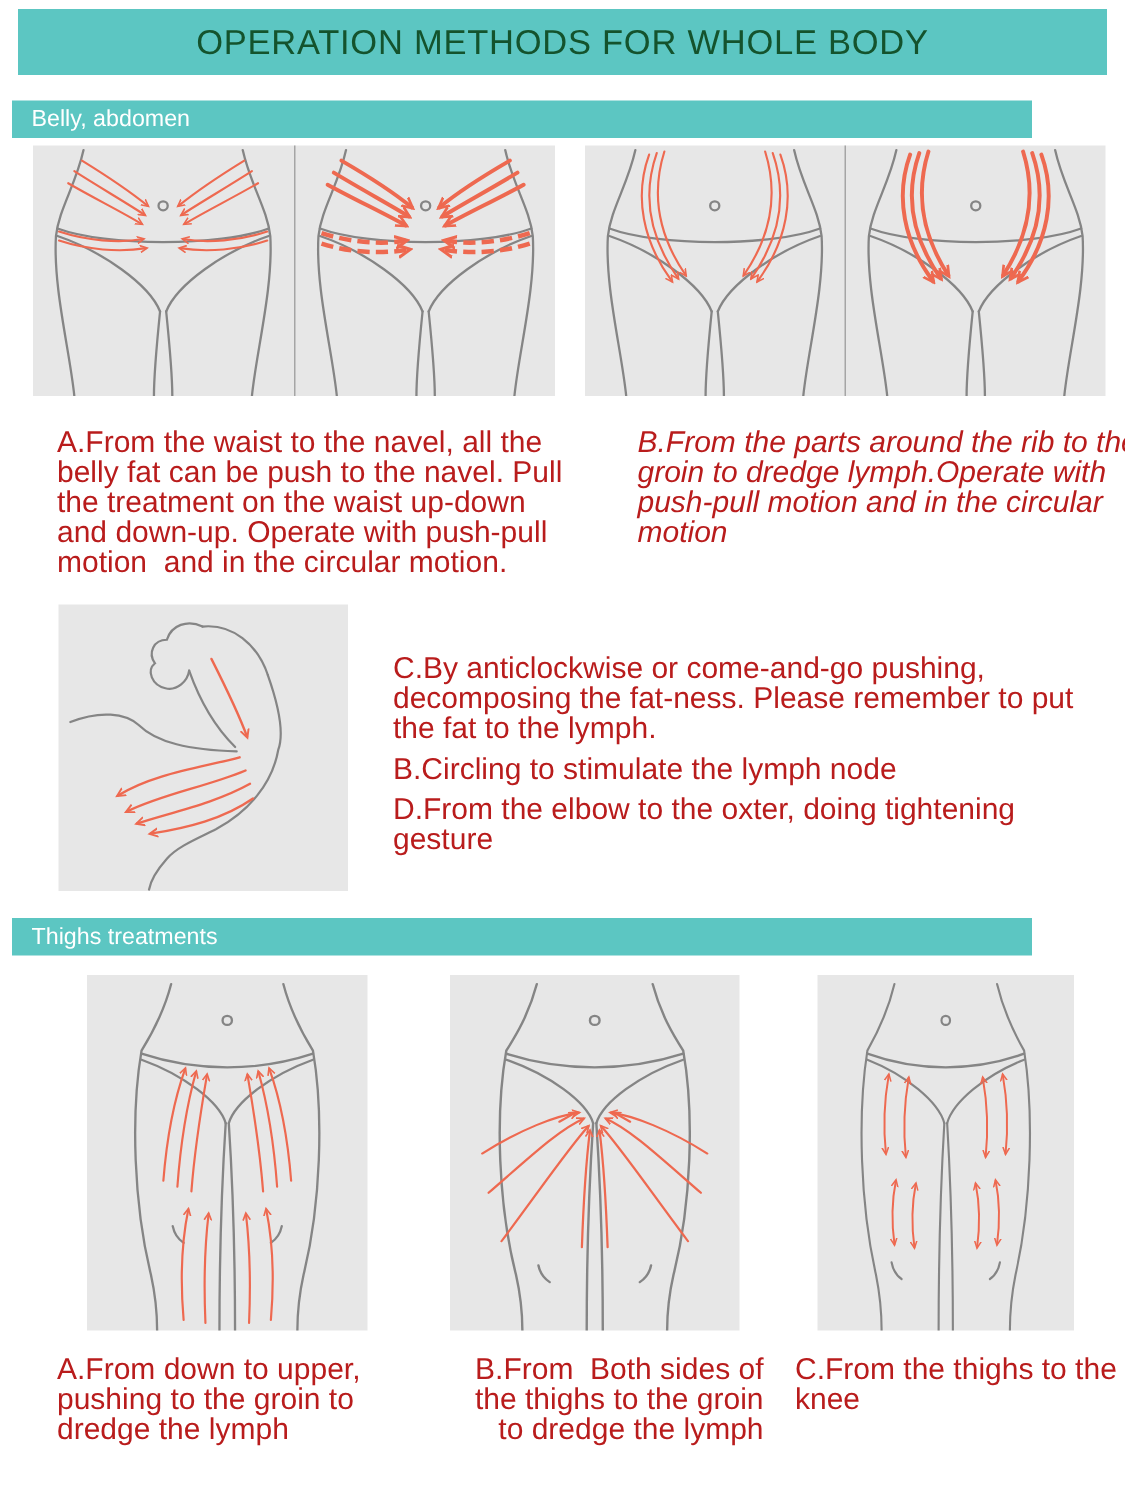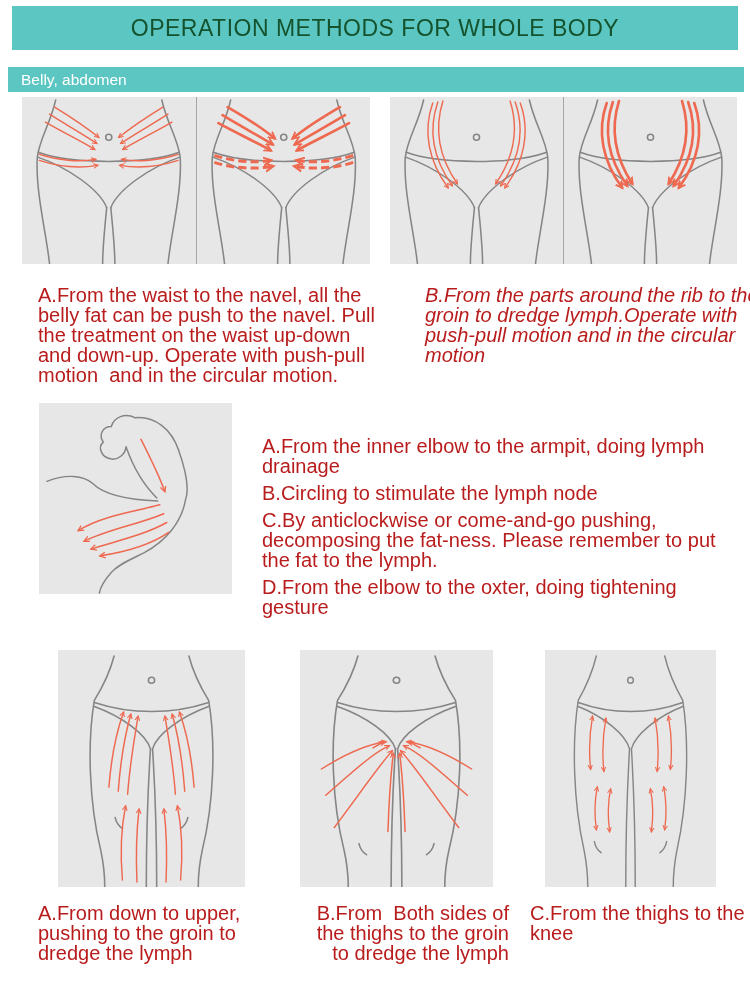--- a/index.html
+++ b/index.html
@@ -7,21 +7,21 @@
   #page {
     position:relative; width:750px; height:1000px; background:#ffffff;
     font-family:"Liberation Sans", sans-serif; overflow:hidden;
   }
   .banner {
     position:absolute; left:12px; top:6px; width:726px; height:44px;
     background:#5cc6c2; color:#14532d; display:flex; align-items:center;
     justify-content:center; font-size:23px; letter-spacing:0.5px;
   }
   .bar {
-    position:absolute; left:8px; width:736px; height:25px; background:#5cc6c2;
+    position:absolute; left:8px; width:680px; height:25px; background:#5cc6c2;
     color:#ffffff; font-size:15.5px; display:flex; align-items:center;
     padding-left:13px;
   }
   .bar-belly  { top:67px; }
   .bar-arms   { top:363px; }
   .bar-thighs { top:612px; }
   .panel { position:absolute; background:#e7e7e7; }
   .belly-group { top:97px; height:167px; display:flex; }
   #belly-left  { left:22px;  width:348px; }
   #belly-right { left:390px; width:347px; }
@@ -201,26 +201,26 @@
         <path d="M103,37 C112,55 121,73 127,90"></path>
         <path d="M122,104 C96,111 64,115 40,130"></path>
         <path d="M126,113 C100,124 70,129 46,141"></path>
         <path d="M129,122 C106,135 78,141 53,149"></path>
         <path d="M131,132 C111,146 87,152 62,156"></path>
       </g>
     </svg>
   </div>
 
   <div class="arm-texts">
-    <p>A.From the inner elbow to the armpit, doing lymph drainage</p>
+    <p>C.By anticlockwise or come-and-go pushing, decomposing the fat-ness. Please remember to put the fat to the lymph.</p>
     <p>B.Circling to stimulate the lymph node</p>
-    <p>C.By anticlockwise or come-and-go pushing, decomposing the fat-ness. Please remember to put the fat to the lymph.</p>
     <p>D.From the elbow to the oxter, doing tightening gesture</p>
   </div>
 
+  <div class="bar bar-thighs">Thighs treatments</div>
 
   <div class="panel" id="thigh-1">
     <svg viewBox="0 0 180 235" preserveAspectRatio="none">
       <defs>
         <marker id="ah6" viewBox="0 0 10 10" refX="7" refY="5" markerWidth="4.2" markerHeight="4.2" orient="auto">
           <path d="M0,1 L8,5 L0,9" fill="none" stroke="#ee6950" stroke-width="1.8"></path>
         </marker>
       </defs>
       <g stroke="#858585" fill="none" stroke-width="1.5" stroke-linecap="round">
         <path d="M54,6 C49,26 41,40 35,50 C28,92 30,152 41,198 C44,212 45,224 45,235"></path>

